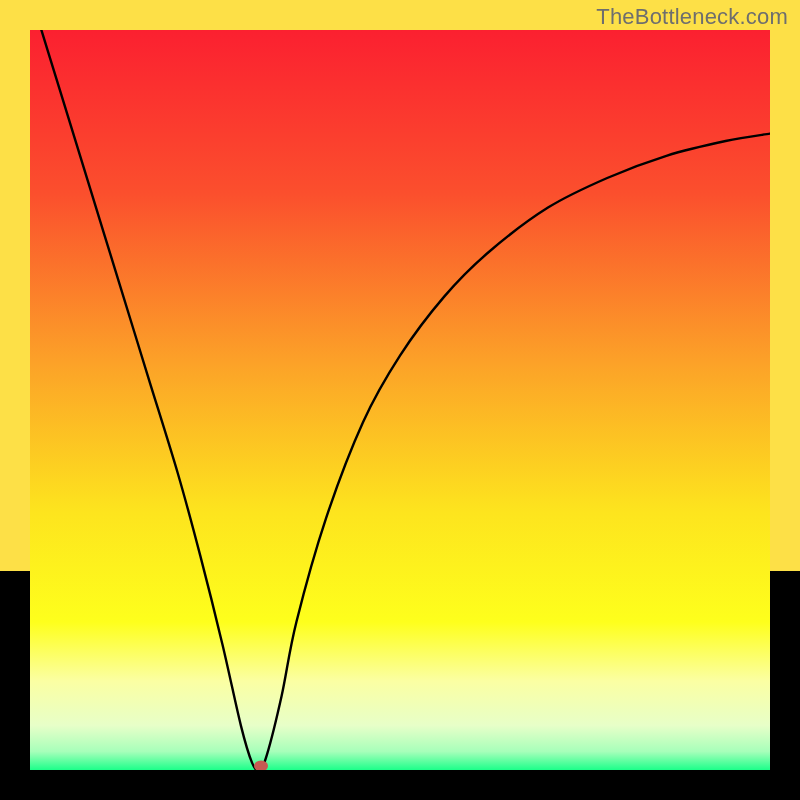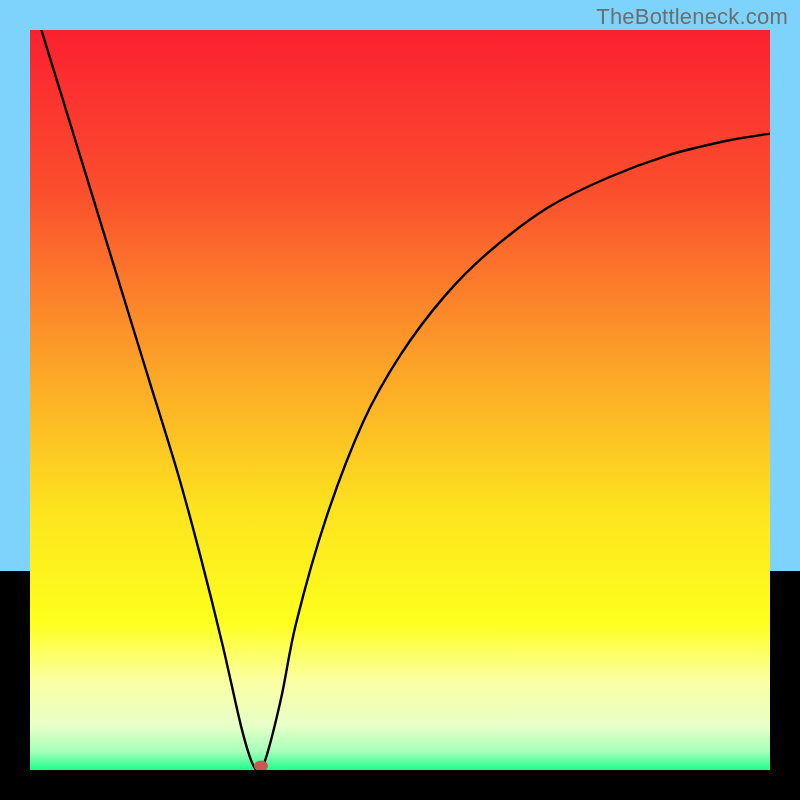--- a/index.html
+++ b/index.html
@@ -10,21 +10,21 @@
     background: #000;
     font-family: Arial, Helvetica, sans-serif;
     overflow: hidden;
   }
   .frame {
     position: absolute;
     left: 0;
     top: 0;
     width: 800px;
     height: 571px;
-    background: #7dd3fc;
+    background: #fde047;
   }
   .plot {
     position: absolute;
     left: 30px;
     top: 30px;
     width: 740px;
     height: 740px;
     overflow: hidden;
   }
   .gradient {

